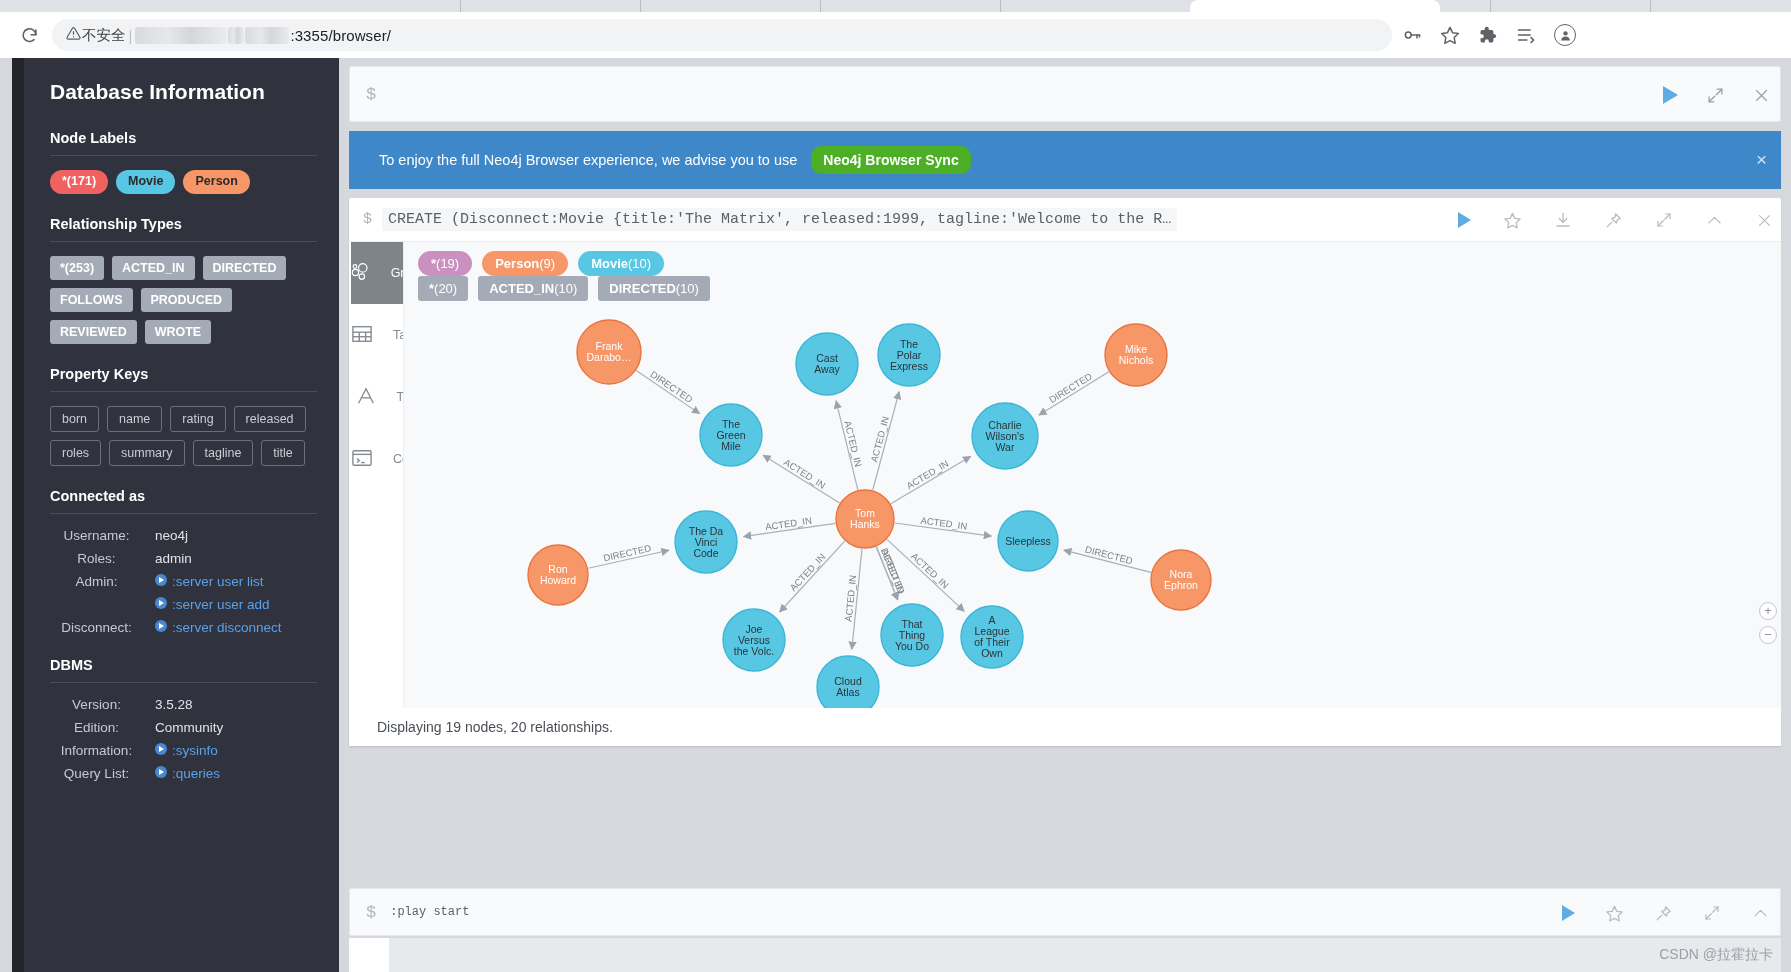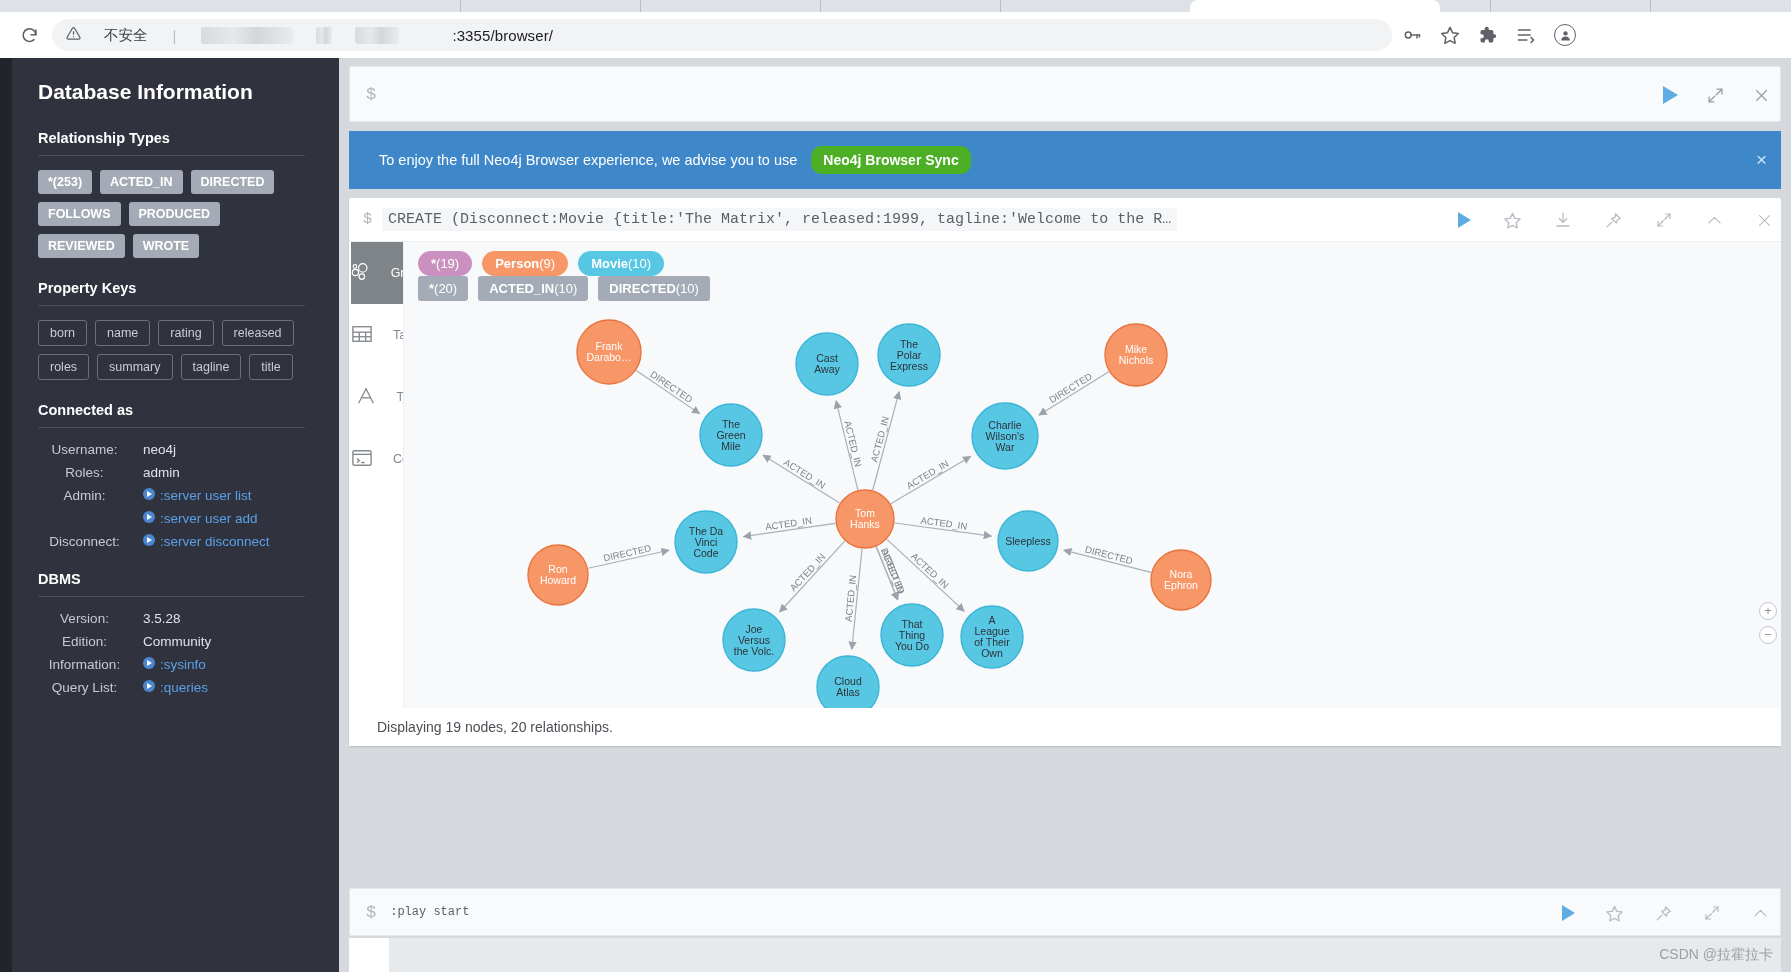--- a/index.html
+++ b/index.html
@@ -32,54 +32,54 @@
     position: absolute; top: 12px; left: 0; width: 1791px; height: 46px;
     background: #ffffff; display: flex; align-items: center; padding: 0 14px;
   }
   .nav-btn {
     width: 30px; height: 30px; display: flex; align-items: center;
     justify-content: center; color: #5f6368; flex: none;
   }
   .omnibox {
     flex: 1; height: 32px; background: #f1f3f4; border-radius: 16px;
     margin-left: 8px; margin-right: 10px; display: flex; align-items: center;
-    padding: 0 14px; gap: 23px; max-width: 1340px;
+    padding: 0 14px; gap: 1px; max-width: 1340px;
   }
   .warn-tri { font-size: 13px; color: #5f6368; }
   .not-secure {
     font-size: 14.5px; color: #3c4043;
     font-family: "DejaVu Sans", sans-serif;
   }
   .om-sep { color: #bdc1c6; font-size: 15px; margin: 0 2px; }
   .redacted {
     display: inline-block; height: 17px; border-radius: 3px;
     background: linear-gradient(90deg,#d8dade 0%,#e6e8eb 35%,#d4d6da 60%,#e9ebee 100%);
     filter: blur(0.6px);
   }
   .url-text {
     font-size: 15px; color: #202124;
-    font-family: "Liberation Sans", sans-serif; letter-spacing: .1px; margin-left: 30px;
+    font-family: "Liberation Sans", sans-serif; letter-spacing: .1px;
   }
   .chrome-icons { display: flex; align-items: center; gap: 18px; color: #5f6368; }
   .chrome-icons > span { display: flex; align-items: center; justify-content: center; }
   .avatar-circle {
     width: 22px; height: 22px; border-radius: 50%;
     border: 1.6px solid #5f6368; display: flex; align-items: center;
     justify-content: center; font-size: 11px;
   }
 
   
   .app {
     position: absolute; top: 58px; left: 0; width: 1791px; height: 914px;
     background: #d5d9dd;
   }
 
   
   .sidebar {
-    position: absolute; top: 0; left: 0; width: 339px; height: 914px;
+    position: absolute; top: 0; left: 12px; width: 339px; height: 914px;
     background: #30333d; color: #e3e5ea; overflow: hidden;
   }
   .sb-rail {
     position: absolute; top: 0; left: 0; width: 12px; height: 914px;
     background: #22242b;
   }
   .sb-inner { padding: 22px 34px 0 38px; }
   .sb-title {
     font-size: 21px; font-weight: bold; color: #fff; margin-bottom: 26px;
   }
@@ -337,20 +337,28 @@
   </div>
 </div>
 
 <div class="app">
 
   <aside class="sidebar">
     <div class="sb-rail"></div>
     <div class="sb-inner">
       <div class="sb-title">Database Information</div>
 
+      <div class="sb-sec">
+        <div class="sb-h">Node Labels</div>
+        <div class="pill-row">
+          <span class="pill star">*(171)</span>
+          <span class="pill movie">Movie</span>
+          <span class="pill person">Person</span>
+        </div>
+      </div>
 
       <div class="sb-sec">
         <div class="sb-h">Relationship Types</div>
         <div class="pill-row" style="max-width:268px">
           <span class="chip">*(253)</span>
           <span class="chip">ACTED_IN</span>
           <span class="chip">DIRECTED</span>
           <span class="chip">FOLLOWS</span>
           <span class="chip">PRODUCED</span>
           <span class="chip">REVIEWED</span>

